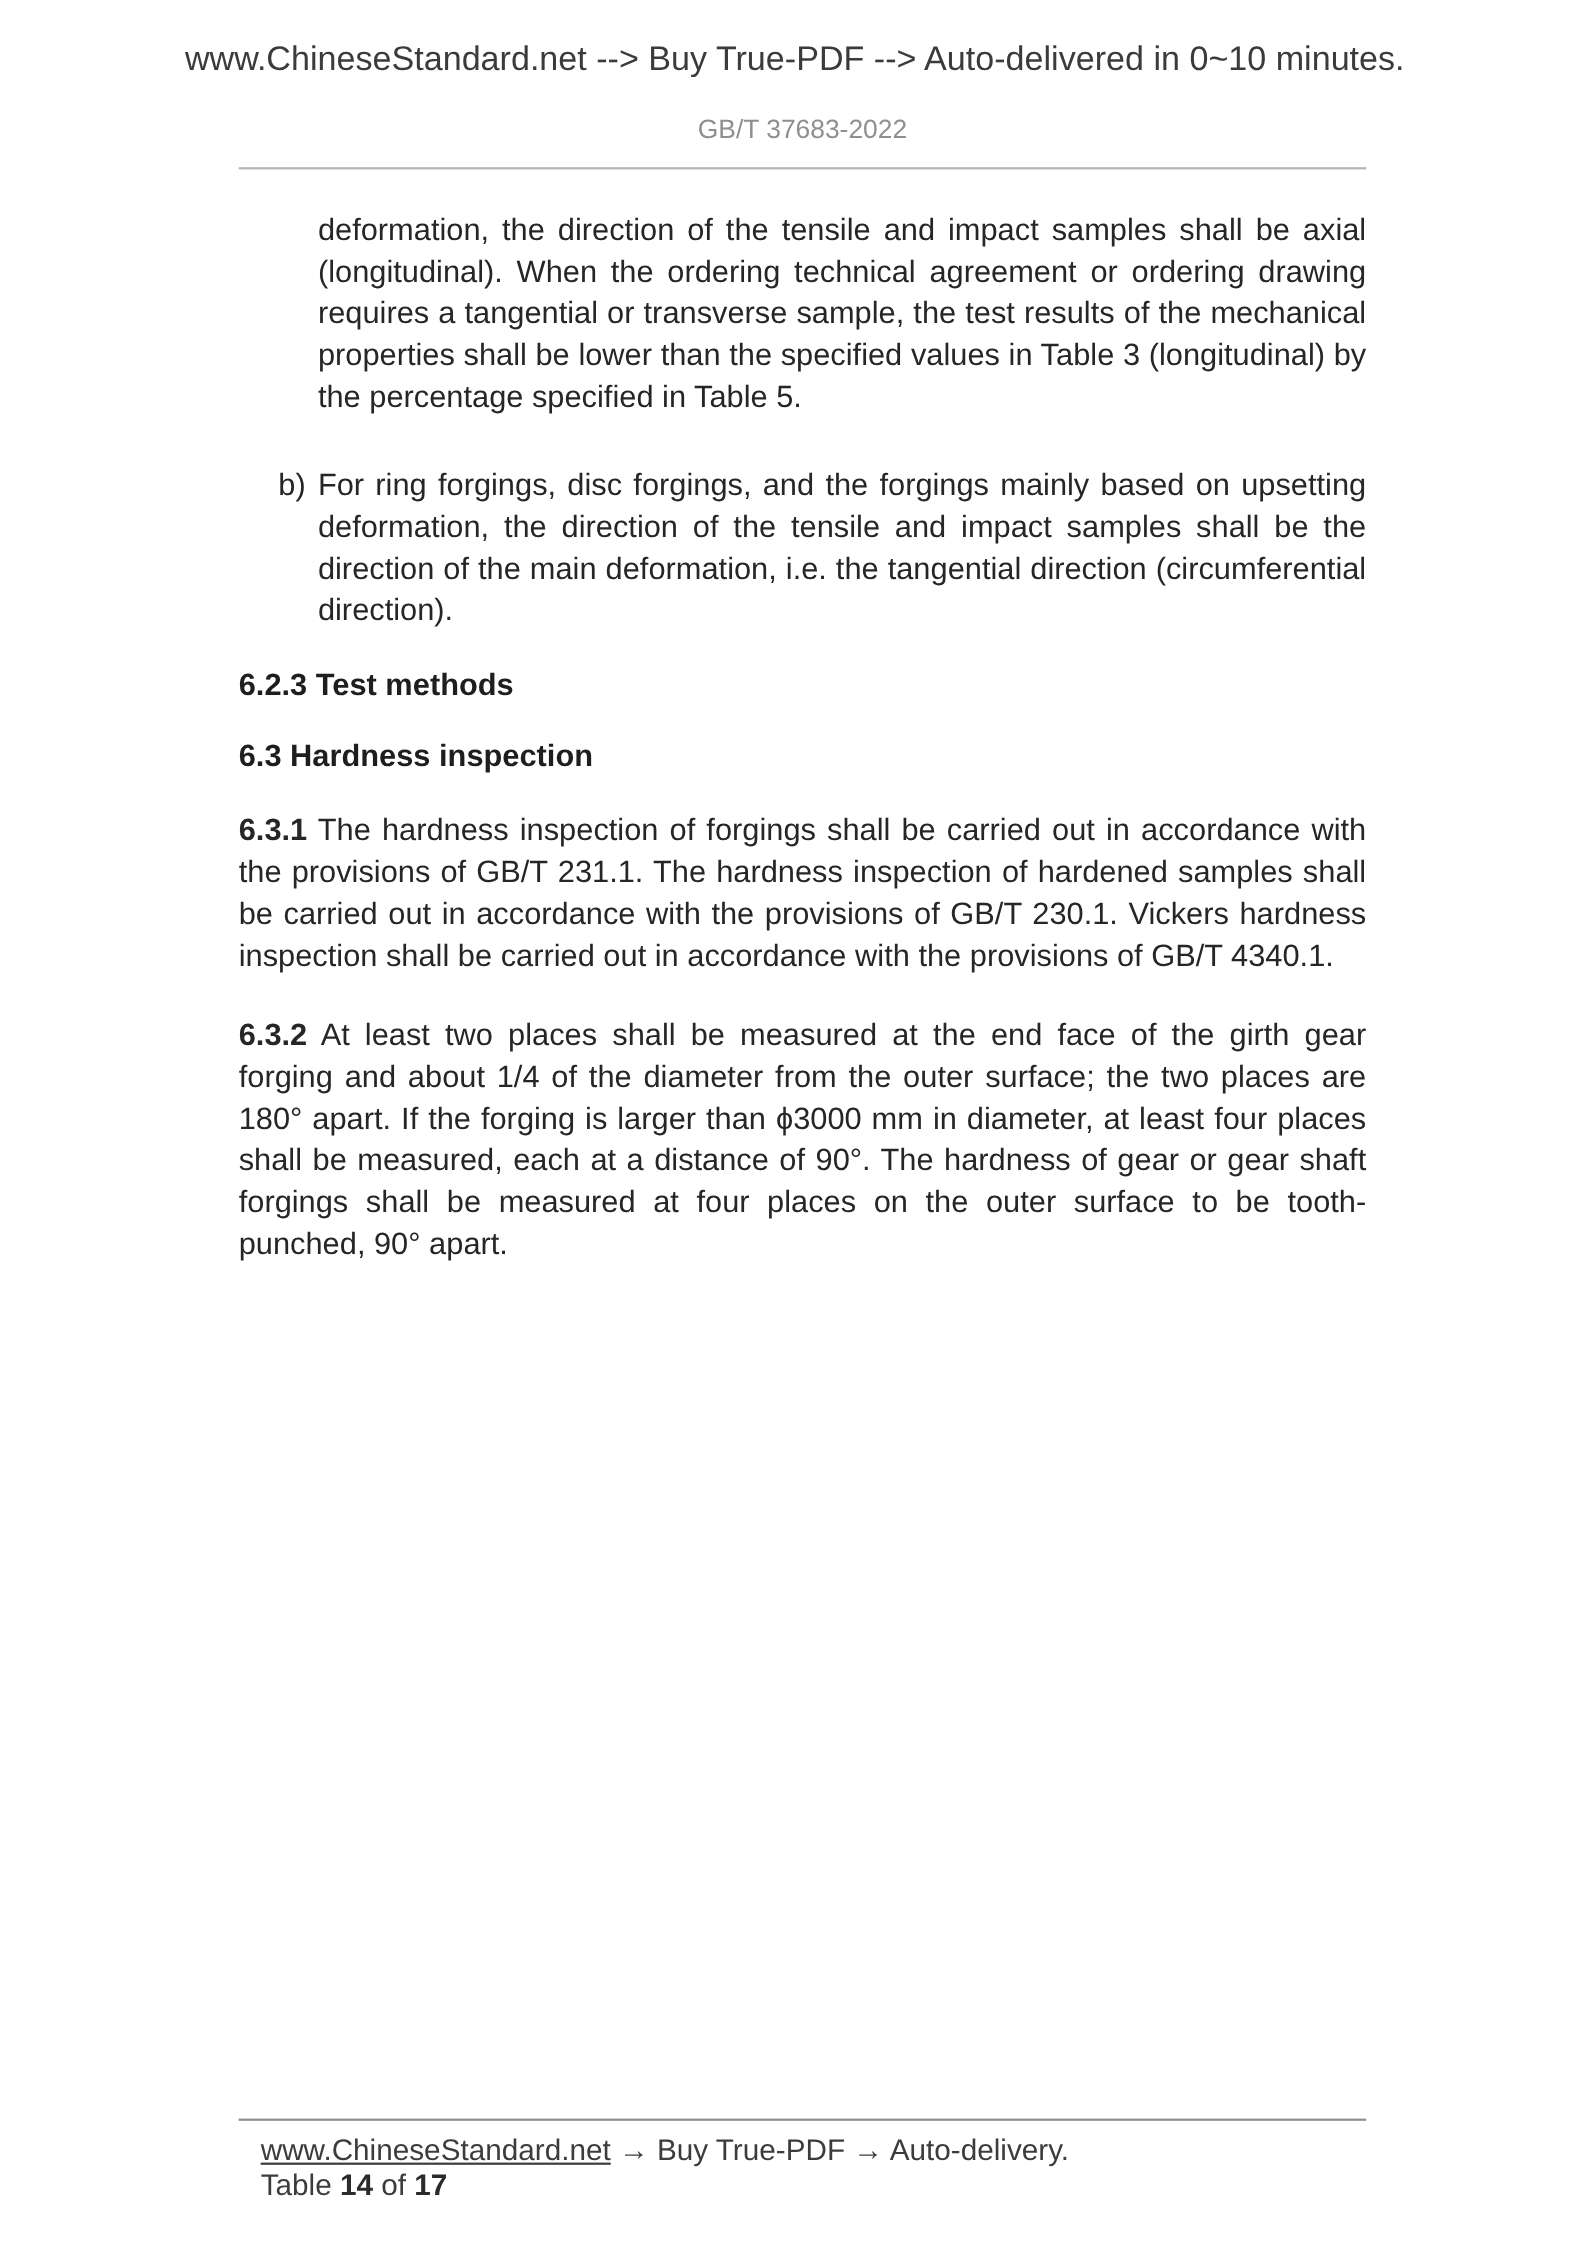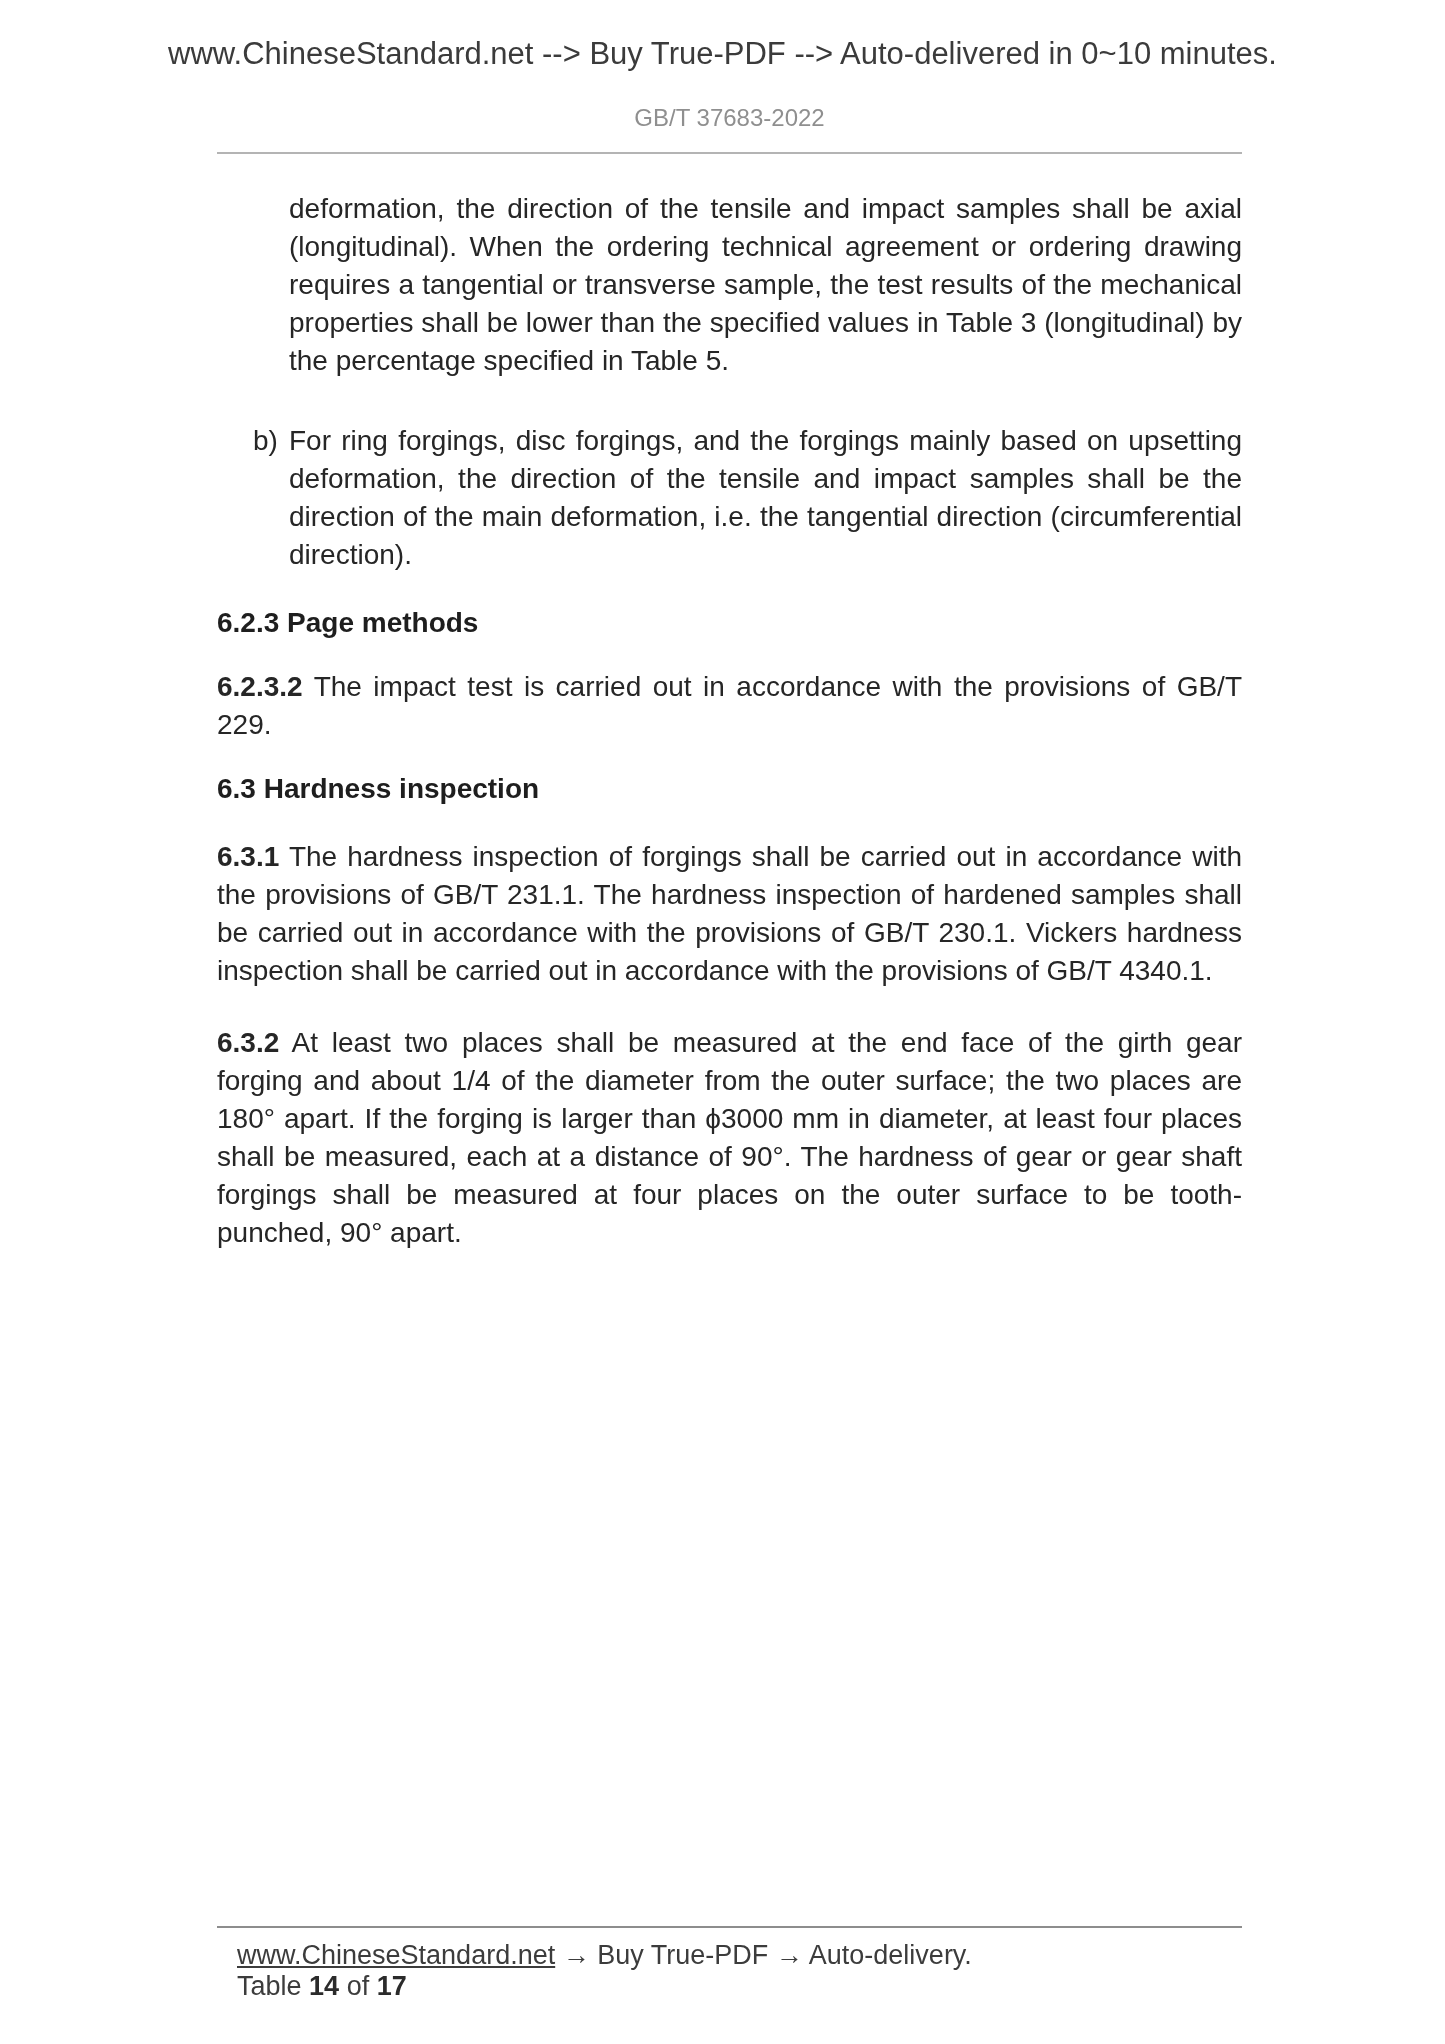--- a/index.html
+++ b/index.html
@@ -71,24 +71,23 @@
 
   <div class="content">
 
     <p class="indent mb42">deformation, the direction of the tensile and impact samples shall be axial (longitudinal). When the ordering technical agreement or ordering drawing requires a tangential or transverse sample, the test results of the mechanical properties shall be lower than the specified values in Table 3 (longitudinal) by the percentage specified in Table 5.</p>
 
     <div class="list-item mb30">
       <span class="marker">b)</span>
       <span>For ring forgings, disc forgings, and the forgings mainly based on upsetting deformation, the direction of the tensile and impact samples shall be the direction of the main deformation, i.e. the tangential direction (circumferential direction).</span>
     </div>
 
-    <h3 class="heading mb26">6.2.3 Page methods</h3>
+    <h3 class="heading mb26">6.2.3 Test methods</h3>
 
 
-    <p class="mb26"><b class="num">6.2.3.2</b> <span>The impact test is carried out in accordance with the provisions of GB/T 229.</span></p>
 
     <h3 class="heading mb30">6.3 Hardness inspection</h3>
 
     <p class="mb34"><b class="num">6.3.1</b> <span>The hardness inspection of forgings shall be carried out in accordance with the provisions of GB/T 231.1. The hardness inspection of hardened samples shall be carried out in accordance with the provisions of GB/T 230.1. Vickers hardness inspection shall be carried out in accordance with the provisions of GB/T 4340.1.</span></p>
 
     <p><b class="num">6.3.2</b> <span>At least two places shall be measured at the end face of the girth gear forging and about 1/4 of the diameter from the outer surface; the two places are 180° apart. If the forging is larger than ϕ3000 mm in diameter, at least four places shall be measured, each at a distance of 90°. The hardness of gear or gear shaft forgings shall be measured at four places on the outer surface to be tooth-punched, 90° apart.</span></p>
 
   </div>
 
   <div class="footer">

